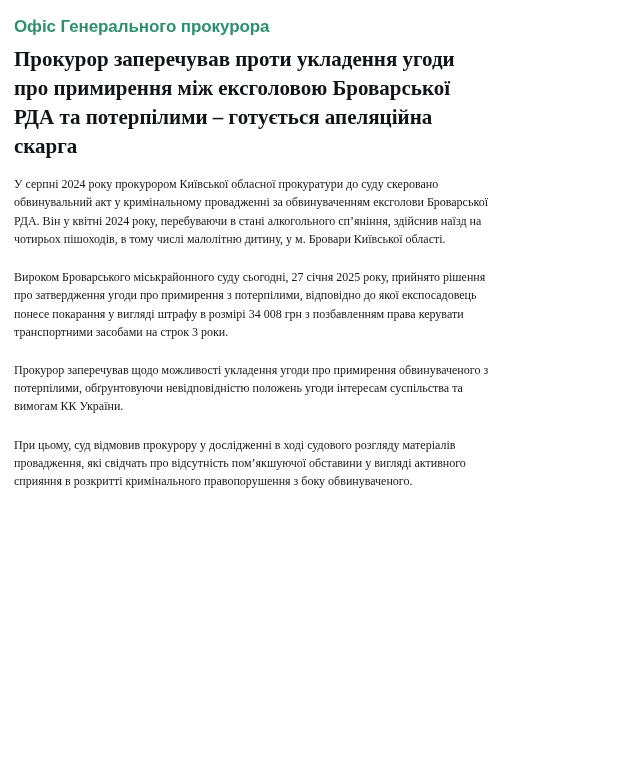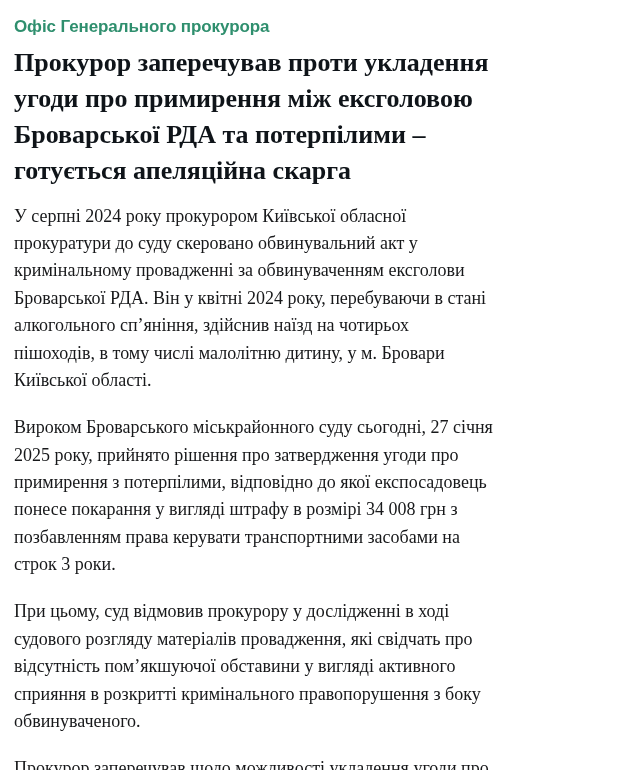--- a/index.html
+++ b/index.html
@@ -23,29 +23,29 @@
     font-family: "Liberation Sans", sans-serif;
     font-size: 17px;
     font-weight: bold;
     color: #2f8f6e;
     line-height: 1.25;
     margin: 2px 0 8px 0;
     letter-spacing: -0.1px;
   }
   .headline {
     font-family: "Liberation Serif", serif;
-    font-size: 26px;
+    font-size: 21px;
     font-weight: bold;
     line-height: 1.38;
     color: #0f1419;
     margin: 0 0 14px 0;
   }
   .body-par {
     font-family: "Liberation Serif", serif;
-    font-size: 18px;
+    font-size: 12px;
     line-height: 1.52;
     color: #17181a;
     margin: 0 0 20px 0;
   }
   .body-par:last-child {
     margin-bottom: 0;
   }
 </style>
 </head>
 <body>
@@ -53,17 +53,17 @@
 <div class="post">
 
   <div class="channel">Офіс Генерального прокурора</div>
 
   <div class="headline">Прокурор заперечував проти укладення угоди про примирення між ексголовою Броварської РДА та потерпілими – готується апеляційна скарга</div>
 
   <div class="body-par">У серпні 2024 року прокурором Київської обласної прокуратури до суду скеровано обвинувальний акт у кримінальному провадженні за обвинуваченням ексголови Броварської РДА. Він у квітні 2024 року, перебуваючи в стані алкогольного сп’яніння, здійснив наїзд на чотирьох пішоходів, в тому числі малолітню дитину, у м. Бровари Київської області.</div>
 
   <div class="body-par">Вироком Броварського міськрайонного суду сьогодні, 27 січня 2025 року, прийнято рішення про затвердження угоди про примирення з потерпілими, відповідно до якої експосадовець понесе покарання у вигляді штрафу в розмірі 34 008 грн з позбавленням права керувати транспортними засобами на строк 3 роки.</div>
 
+  <div class="body-par">Прокурор заперечував щодо можливості укладення угоди про примирення обвинуваченого з потерпілими, обґрунтовуючи невідповідністю положень угоди інтересам суспільства та вимогам КК України.</div>
+
   <div class="body-par">При цьому, суд відмовив прокурору у дослідженні в ході судового розгляду матеріалів провадження, які свідчать про відсутність пом’якшуючої обставини у вигляді активного сприяння в розкритті кримінального правопорушення з боку обвинуваченого.</div>
-
-  <div class="body-par">Прокурор заперечував щодо можливості укладення угоди про примирення обвинуваченого з потерпілими, обґрунтовуючи невідповідністю положень угоди інтересам суспільства та вимогам КК України.</div>
 
 </div>
 
 </body></html>

